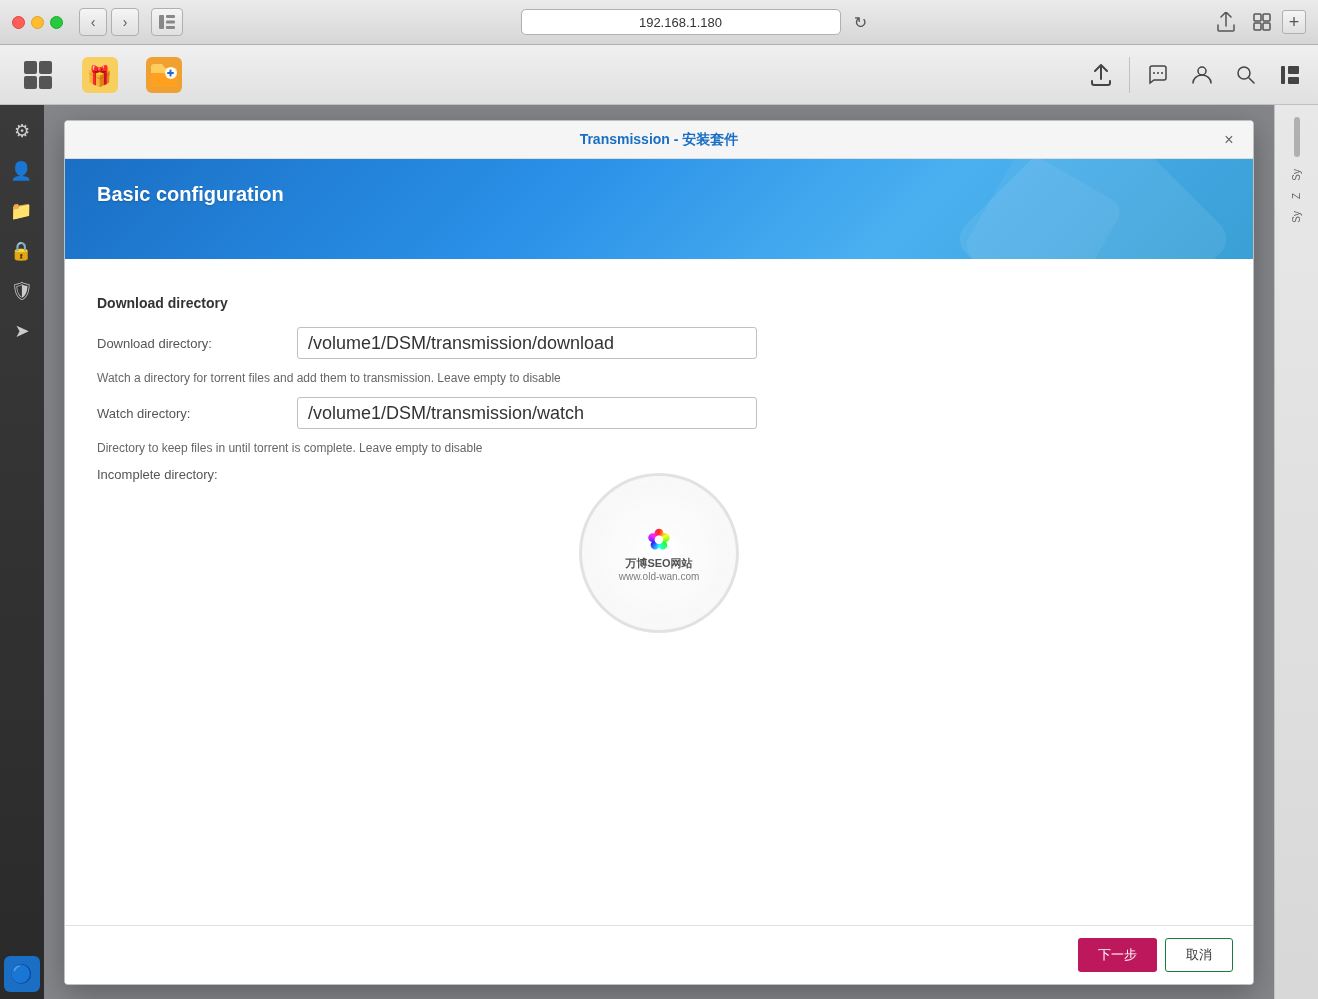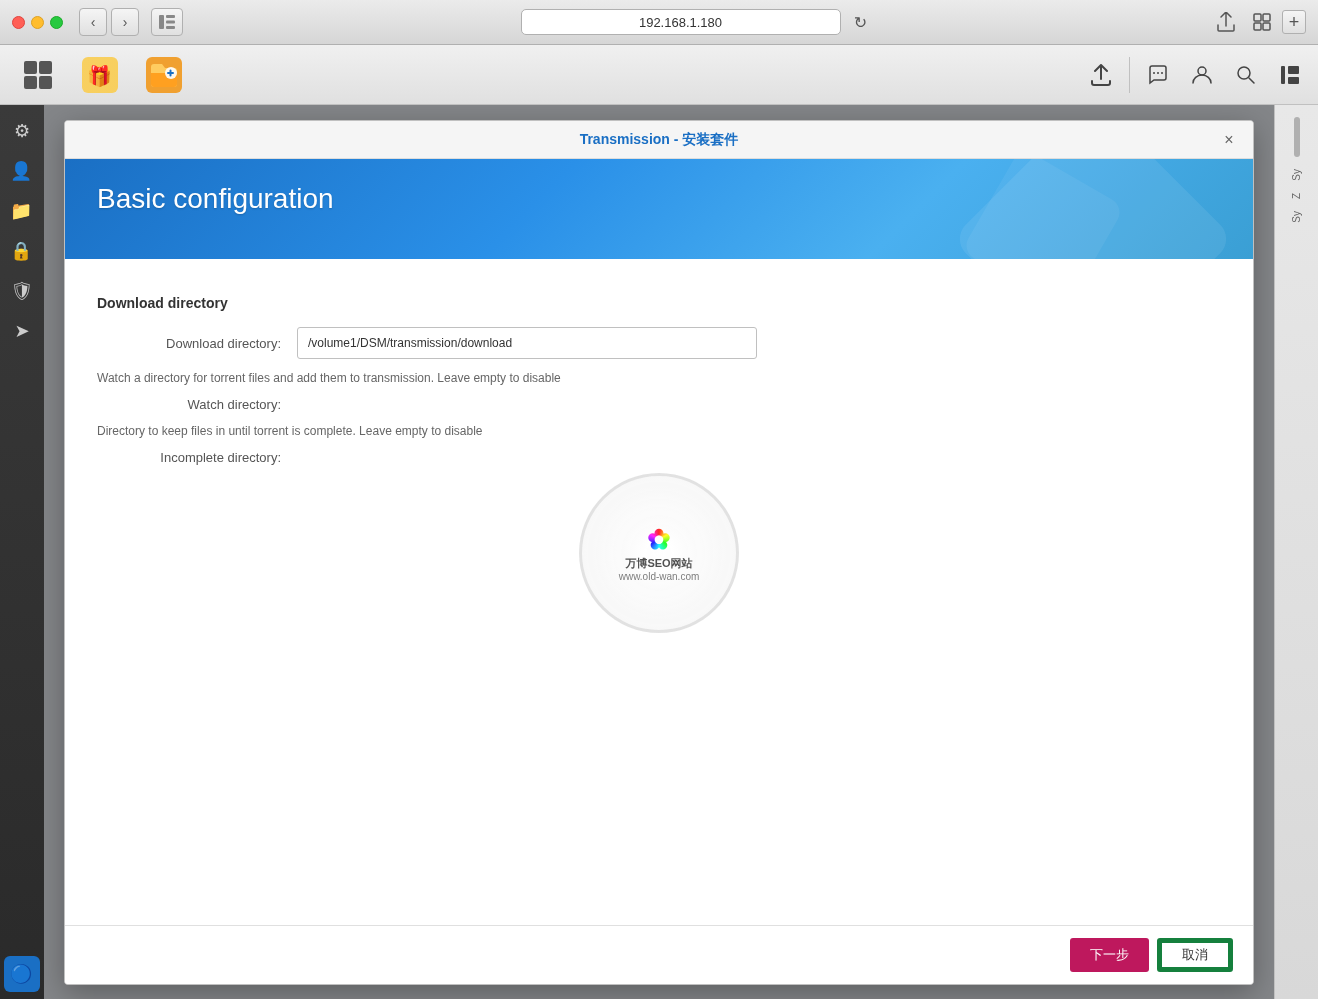--- a/index.html
+++ b/index.html
@@ -361,22 +361,22 @@
       top: 10px;
       right: 150px;
       width: 120px;
       height: 120px;
       background: rgba(255,255,255,0.06);
       transform: rotate(30deg);
       border-radius: 15px;
     }
 
     .dialog-banner-title {
-      font-size: 28px;
-      font-weight: normal;
+      font-size: 20px;
+      font-weight: bold;
       color: white;
       position: relative;
       z-index: 1;
       text-shadow: 0 1px 2px rgba(0,0,0,0.2);
     }
 
     
     .dialog-body {
       flex: 1;
       padding: 36px 32px;
@@ -392,35 +392,34 @@
     }
 
     .form-row {
       display: flex;
       align-items: center;
       margin-bottom: 12px;
     }
 
     .form-label {
       width: 200px;
-      text-align: right;
       padding-right: 16px;
       font-size: 13px;
       color: #555;
       flex-shrink: 0;
     }
 
     .form-input {
       flex: 1;
       max-width: 460px;
       height: 32px;
       border: 1px solid #c0c0c0;
       border-radius: 3px;
       padding: 0 10px;
-      font-size: 12px;
+      font-size: 18px;
       color: #333;
       background: white;
       outline: none;
     }
 
     .form-description {
       font-size: 12px;
       color: #666;
       margin-bottom: 12px;
       margin-top: 4px;
@@ -449,21 +448,21 @@
     }
 
     .btn-primary {
       background: #be185d;
       color: white;
     }
 
     .btn-secondary {
       background: white;
       color: #333;
-      border: 5px solid #15803d;
+      border: 1px solid #15803d;
       font-family: Liberation Serif, serif;
     }
 
     
     .watermark {
       position: absolute;
       top: 50%;
       left: 50%;
       transform: translate(-50%, -50%);
       z-index: 30;
@@ -684,20 +683,21 @@
 
         <div class="form-row">
           <label class="form-label">Download directory:</label>
           <input class="form-input" type="text" value="/volume1/DSM/transmission/download" style="">
         </div>
 
         <div class="form-description">Watch a directory for torrent files and add them to transmission. Leave empty to disable</div>
 
         <div class="form-row">
           <label class="form-label">Watch directory:</label>
+          <input class="form-input" type="text" value="/volume1/DSM/transmission/watch" style="">
         </div>
 
         <div class="form-description">Directory to keep files in until torrent is complete. Leave empty to disable</div>
 
         <div class="form-row">
           <label class="form-label">Incomplete directory:</label>
         </div>
 
       </div>
 

